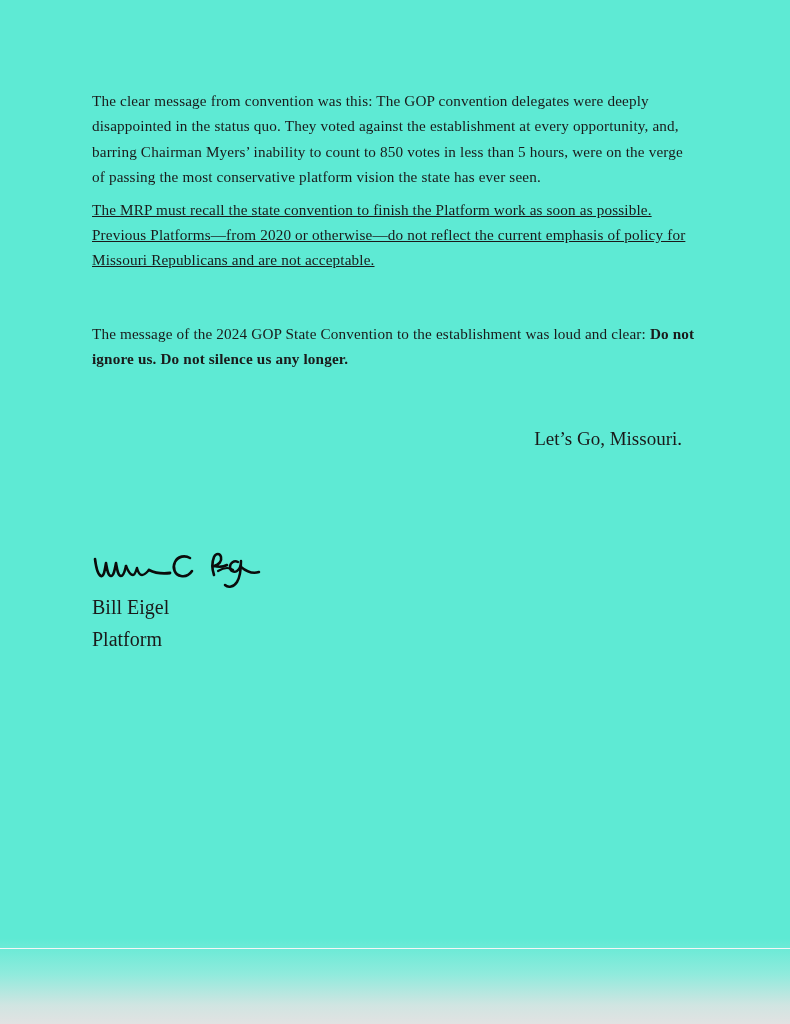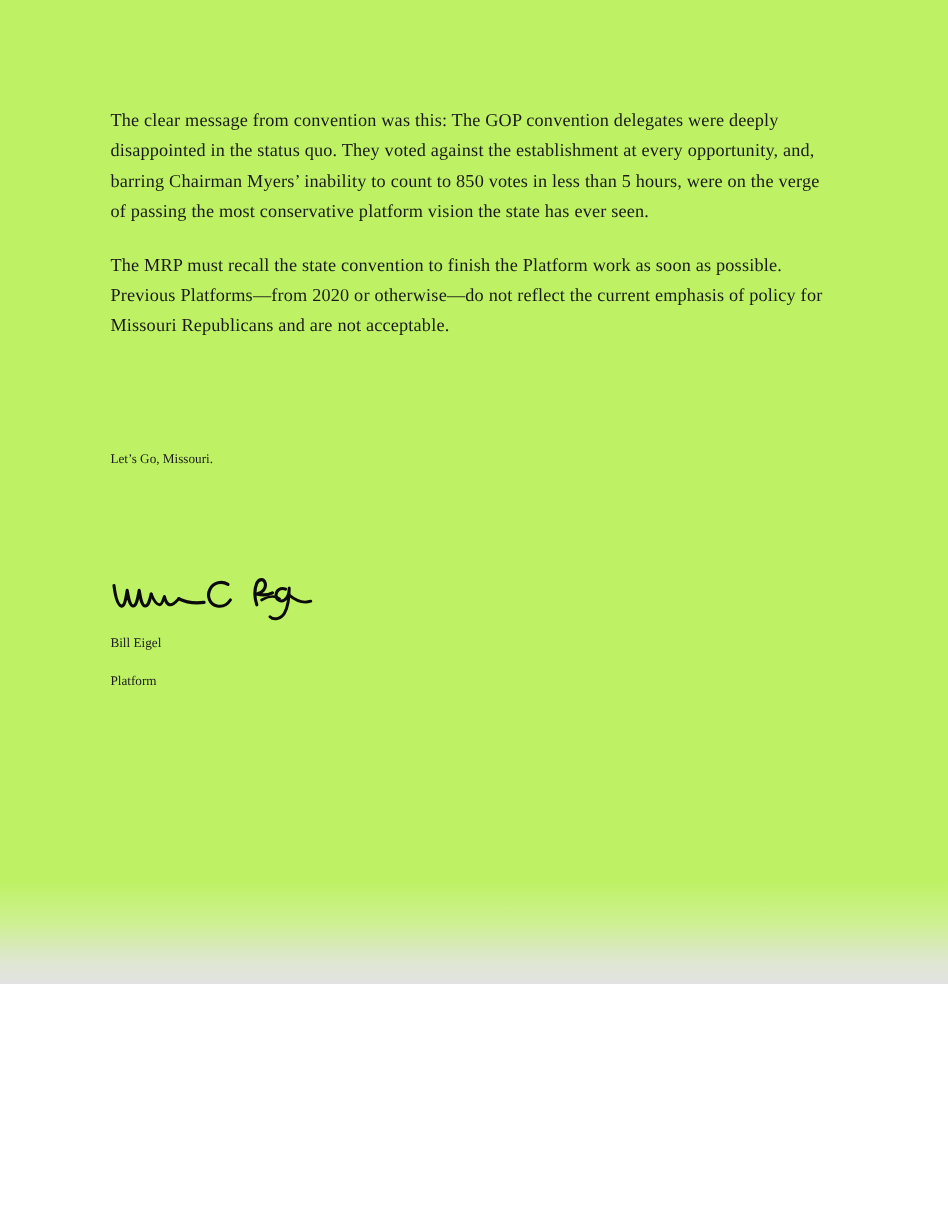--- a/index.html
+++ b/index.html
@@ -4,22 +4,22 @@
 <style>
   html, body {
     margin: 0;
     padding: 0;
     background: #ffffff;
   }
 
   .page {
     position: relative;
     width: 790px;
-    height: 820px;
-    background: #bef264;
+    height: 1024px;
+    background: #5eead4;
     overflow: hidden;
     font-family: "Liberation Serif", "DejaVu Serif", serif;
     color: #1a1a1a;
   }
 
   
   .page-bottom-shade {
     position: absolute;
     left: 0;
     right: 0;
@@ -52,77 +52,80 @@
 
   p.para {
     margin: 0;
     font-size: 15.2px;
     line-height: 25.4px;
     text-align: left;
     letter-spacing: 0.01em;
   }
 
   p.para + p.para {
-    margin-top: 19px;
+    margin-top: 7px;
+    text-decoration: underline;
   }
 
   .spacer-block {
     height: 48px;
   }
 
   .spacer-small {
     height: 38px;
   }
 
   .spacer-sig {
     height: 40px;
   }
 
   .bold-run {
     font-weight: bold;
   }
 
   .closing-line {
-    margin: 0;
-    font-size: 11px;
+    margin: 16px;
+    font-size: 19px;
     line-height: 25.4px;
+    text-align: right;
   }
 
   .signature-wrap {
     position: relative;
     width: 170px;
     height: 46px;
     margin: 0;
   }
 
   .signature-wrap svg {
     display: block;
     width: 170px;
     height: 46px;
   }
 
   .signer-line {
     margin: 0;
-    font-size: 11px;
+    font-size: 20px;
     line-height: 32px;
   }
 </style>
 </head>
 <body>
 
 <div class="page">
 
   <div class="letter-body">
 
     <p class="para">The clear message from convention was this:  The GOP convention delegates were deeply disappointed in the status quo. They voted against the establishment at every opportunity, and, barring Chairman Myers’ inability to count to 850 votes in less than 5 hours, were on the verge of passing the most conservative platform vision the state has ever seen.</p>
 
     <p class="para">The MRP must recall the state convention to finish the Platform work as soon as possible. Previous Platforms—from 2020 or otherwise—do not reflect the current emphasis of policy for Missouri Republicans and are not acceptable.</p>
 
     <div class="spacer-block"></div>
 
+    <p class="para"><span>The message of the 2024 GOP State Convention to the establishment was loud and clear: </span><span class="bold-run">Do not ignore us. Do not silence us any longer.</span></p>
 
     <div class="spacer-small"></div>
 
     <p class="closing-line">Let’s Go, Missouri.</p>
 
     <div class="spacer-small"></div>
 
 
     <div class="spacer-sig"></div>
 

